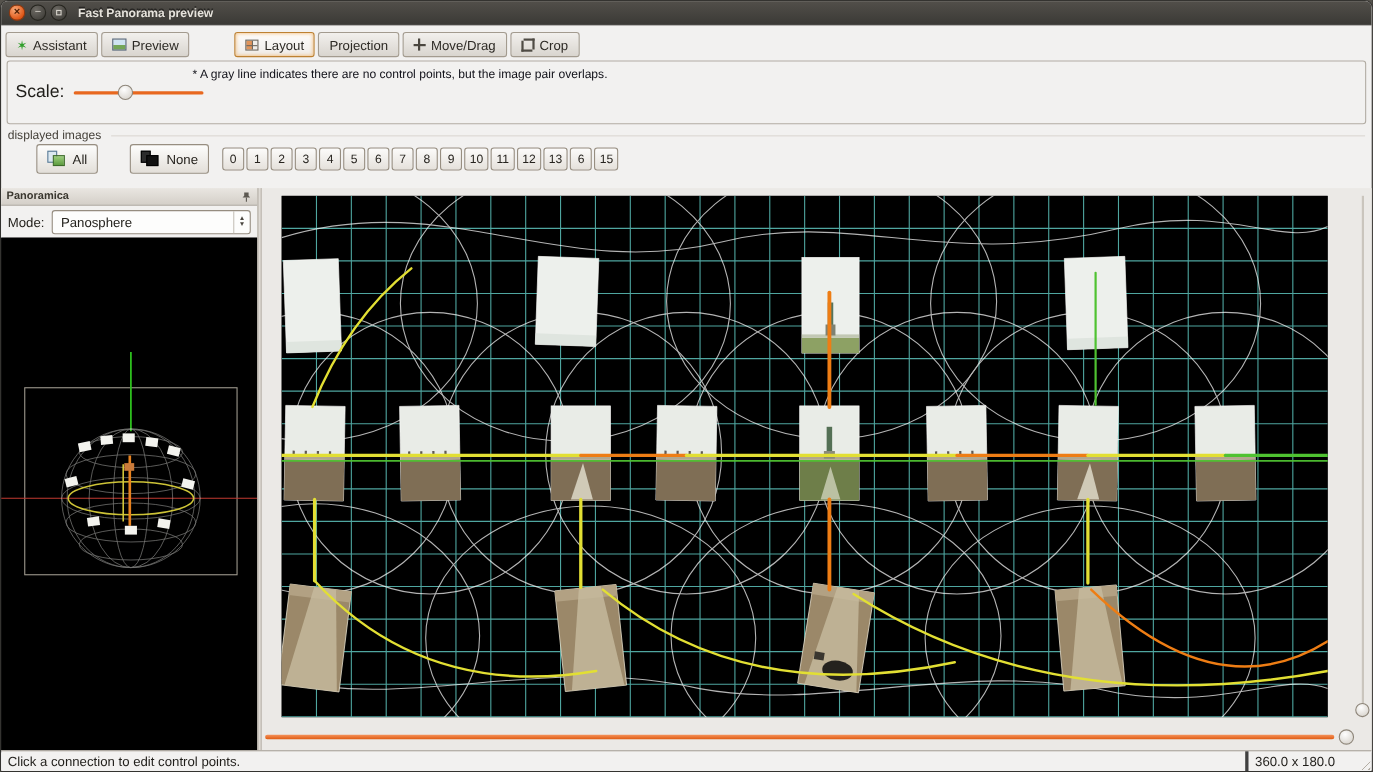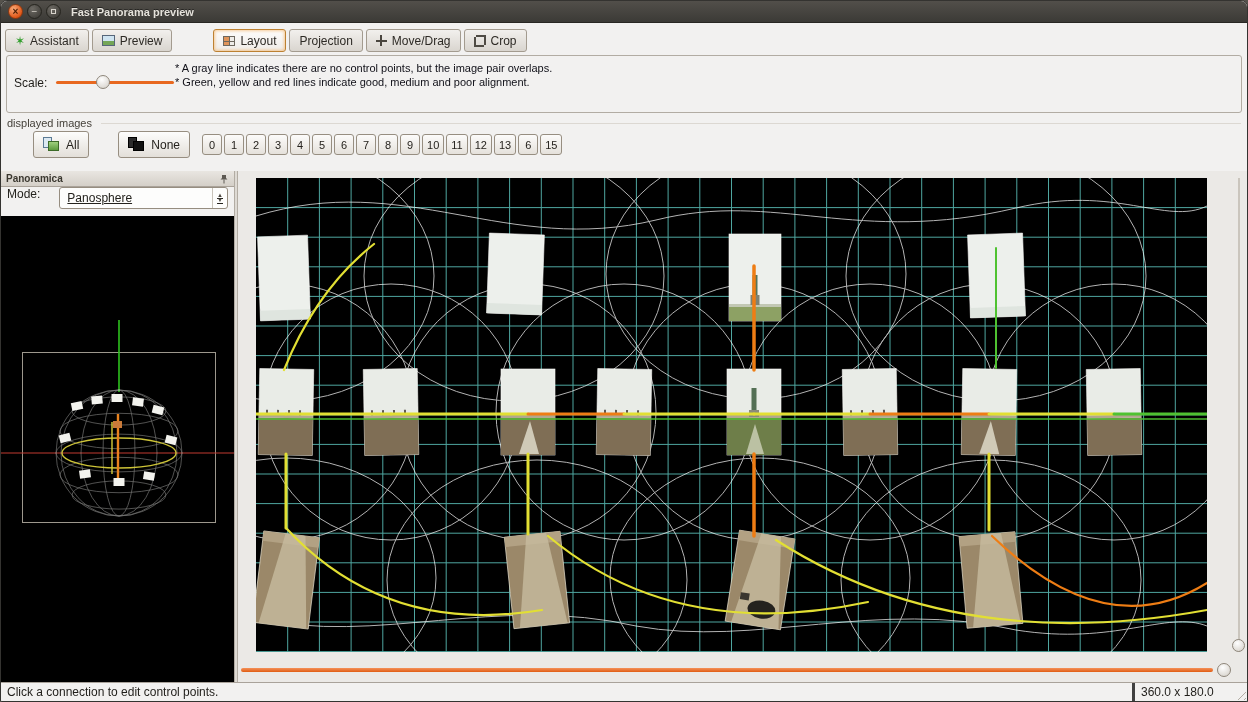--- a/index.html
+++ b/index.html
@@ -45,21 +45,21 @@
   .ticon.crop { position:relative; width:12px; height:12px; }
   .ticon.crop::before { content:''; position:absolute; left:2px; top:0; right:0; bottom:2px;
                         border-right:2px solid #4f4b44; border-top:2px solid #4f4b44; }
   .ticon.crop::after  { content:''; position:absolute; left:0; top:2px; right:2px; bottom:0;
                         border-left:2px solid #4f4b44; border-bottom:2px solid #4f4b44; }
 
   
   .info-panel { position:absolute; left:5px; right:5px; top:54px; height:58px;
                 border:1px solid #b2aca3; border-radius:3px; background:#f2f1f0; }
   .scale-row { position:absolute; left:7px; top:19px; display:flex; align-items:center; }
-  .scale-label { font-size:12px; color:#1f1d19; }
+  .scale-label { font-size:16px; color:#1f1d19; }
   .slider { position:relative; width:118px; height:15px; margin-left:9px; }
   .slider .track { position:absolute; left:0; right:0; top:6px; height:3px; border-radius:2px; background:#e8681f; }
   .slider .thumb { position:absolute; top:0; width:14px; height:14px; border-radius:50%;
                    background:radial-gradient(circle at 40% 30%, #fefefe, #d2cdc5);
                    border:1px solid #8e867a; }
   .help { position:absolute; left:168px; top:6px; font-size:11px; line-height:13.5px; color:#101018; }
 
   
   .di-label { position:absolute; left:6px; top:116px; font-size:11px; color:#45413a; }
   .di-rule { position:absolute; left:100px; right:6px; top:122px; height:1px; background:#dcd8d2; }
@@ -77,25 +77,25 @@
   .icon-none i.f { left:5px; top:4px; width:11px; height:10px; background:#111; border:1px solid #000; }
 
   
   .main { position:absolute; top:170px; left:0; width:1248px; height:513px; }
   .left-panel { position:absolute; left:0; top:0; width:233px; height:513px; background:#f2f1f0; }
   .lp-header { position:absolute; top:0; left:0; right:0; height:16px;
                background:linear-gradient(#e9e6e1,#d4cfc8); border-bottom:1px solid #a9a299;
                display:flex; align-items:center; justify-content:space-between; padding:0 5px;
                font-size:10px; font-weight:bold; color:#3a372f; }
   .mode-row { position:absolute; top:16px; left:0; right:0; height:29px; display:flex;
-              align-items:flex-start; padding:0 6px; gap:19px; }
+              align-items:center; padding:0 6px; gap:7px; }
   .mode-label { font-size:12px; color:#24221d; }
   .dropdown { flex:1; height:22px; background:#fdfdfc; border:1px solid #968d80; border-radius:3px;
               display:flex; align-items:center; justify-content:space-between; padding:0 0 0 7px;
-              font-size:12px; color:#24221d;text-decoration:underline; }
+              font-size:12px; color:#24221d; }
   .spinner { display:flex; flex-direction:column; align-items:center; justify-content:center;
              font-size:6px; color:#4a463f; line-height:5px; border-left:1px solid #c8c3ba;
              padding:0 4px; height:100%; }
   .sphere-area { position:absolute; top:45px; bottom:0; left:0; right:0; background:#000; }
   #sphere-svg { width:100%; height:100%; display:block; }
 
   .splitter { position:absolute; left:233px; top:0; width:4px; height:513px; background:#dedad4;
               border-left:1px solid #b2aca3; border-right:1px solid #b2aca3; }
 
   .canvas-region { position:absolute; left:237px; top:0; width:1011px; height:513px; background:#ebe9e6; }
@@ -163,21 +163,20 @@
   <div class="info-panel">
     <div class="scale-row">
       <span class="scale-label">Scale:</span>
       <div class="slider">
         <div class="track"></div>
         <div class="thumb" style="left: 39.52px;"></div>
       </div>
     </div>
     <div class="help">
       <div>* A gray line indicates there are no control points, but the image pair overlaps.</div>
-      <div>* Green, yellow and red lines indicate good, medium and poor alignment.</div>
     </div>
   </div>
 
   <div class="di-label">displayed images</div>
   <div class="di-rule"></div>
   <div class="di-row">
     <button class="btn">
       <span class="icon-imgs icon-all">
           <i class="b"></i>
           <i class="f"></i>

